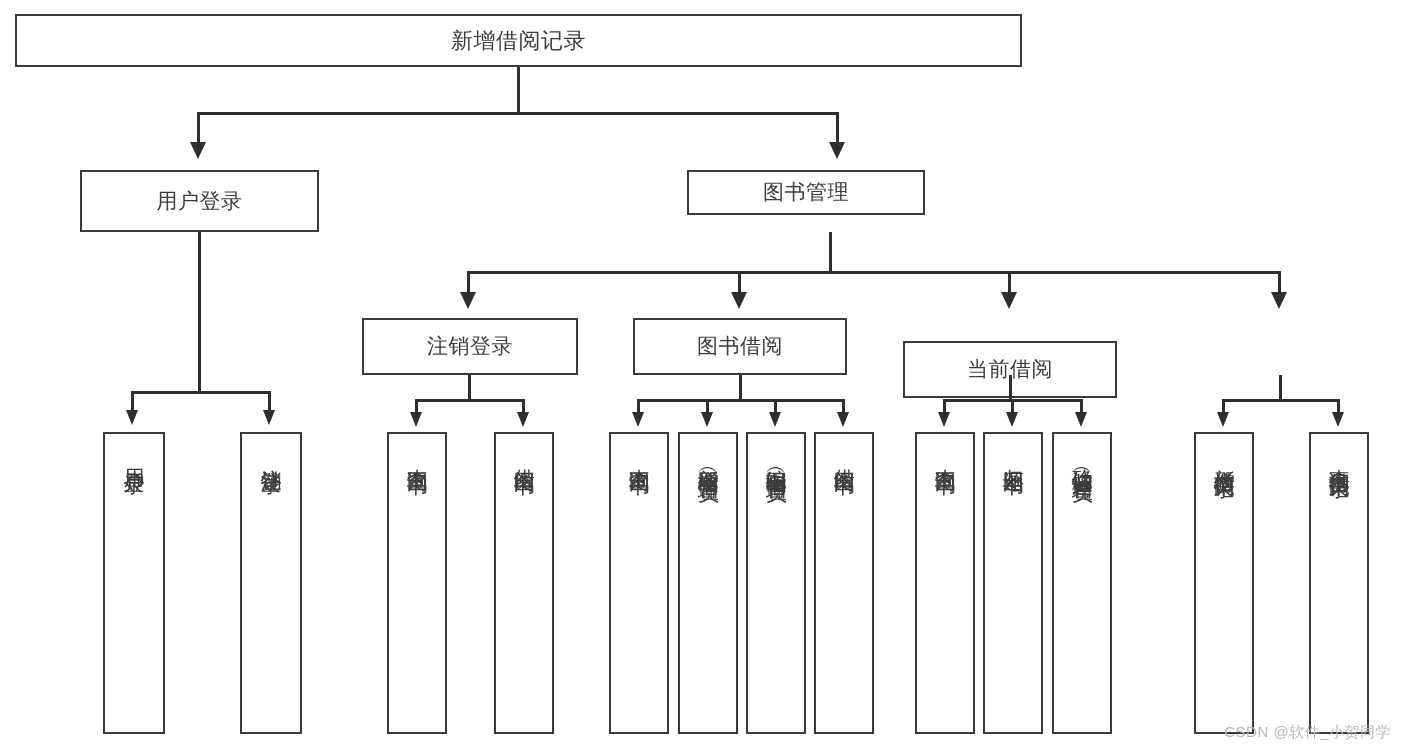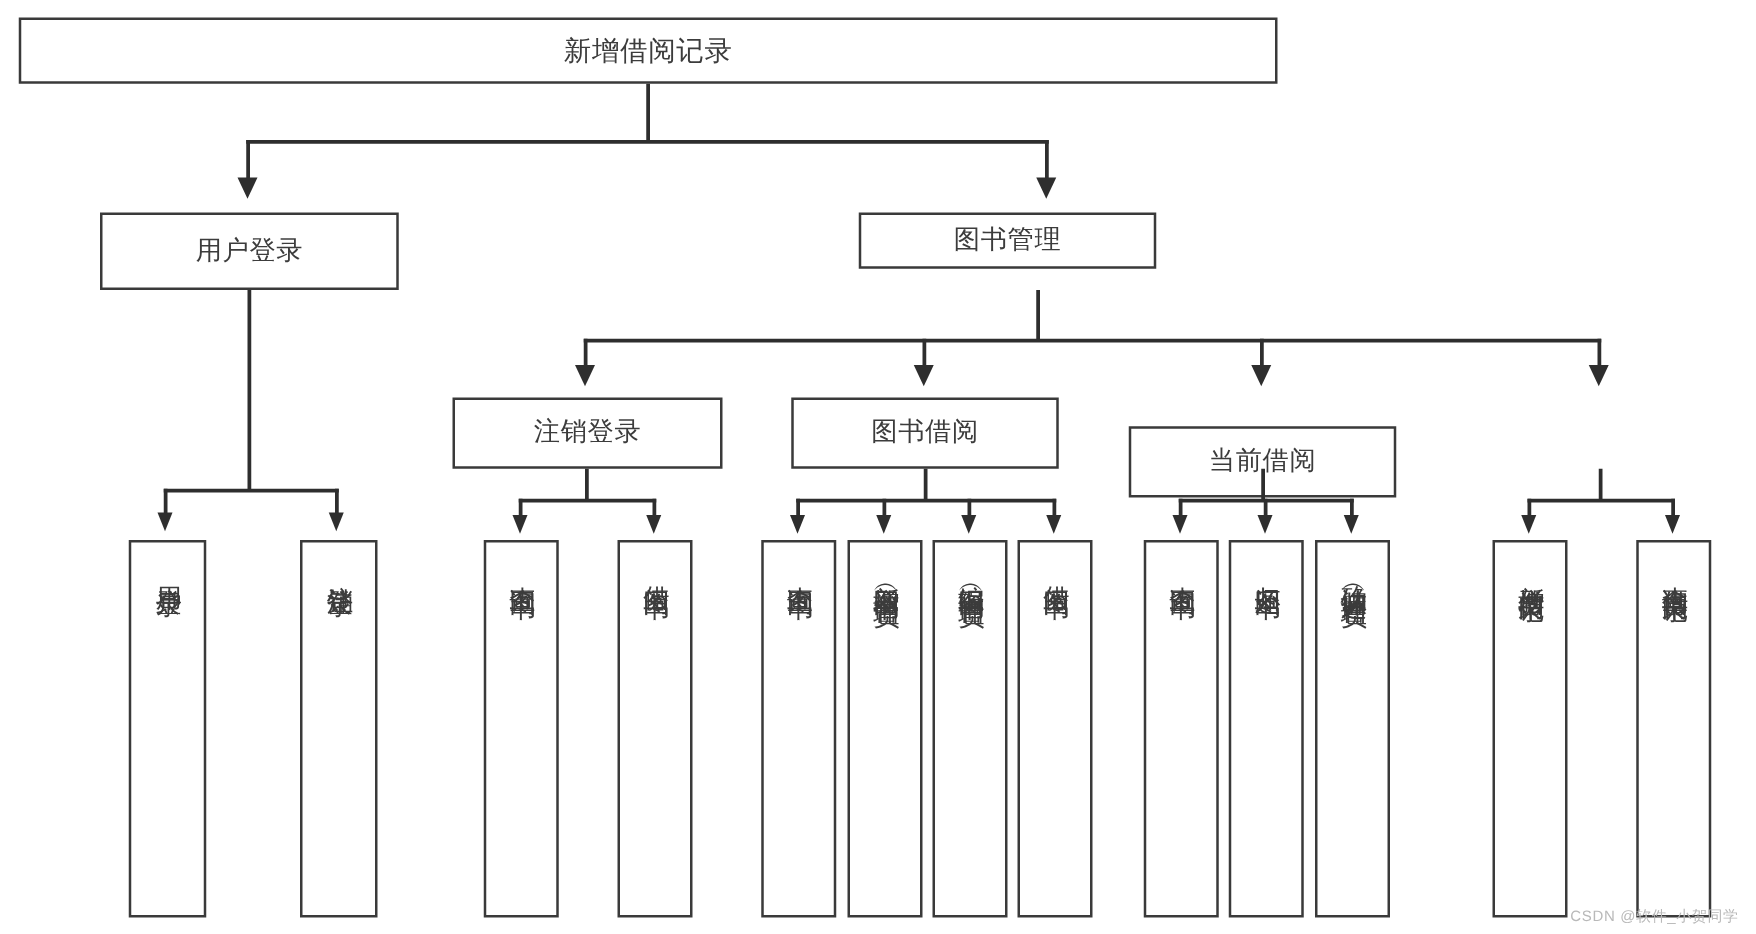--- a/index.html
+++ b/index.html
@@ -72,21 +72,21 @@
     border-left-width: 6px;
     border-right-width: 6px;
     border-top-width: 15px;
   }
 
   
   #watermark {
     position: absolute;
     right: 14px;
     bottom: 5px;
-    font-size: 12px;
+    font-size: 15px;
     color: #b9b9b9;
     white-space: nowrap;
     letter-spacing: 0.5px;
   }
 </style>
 </head>
 <body>
 
 <div id="canvas">
 

